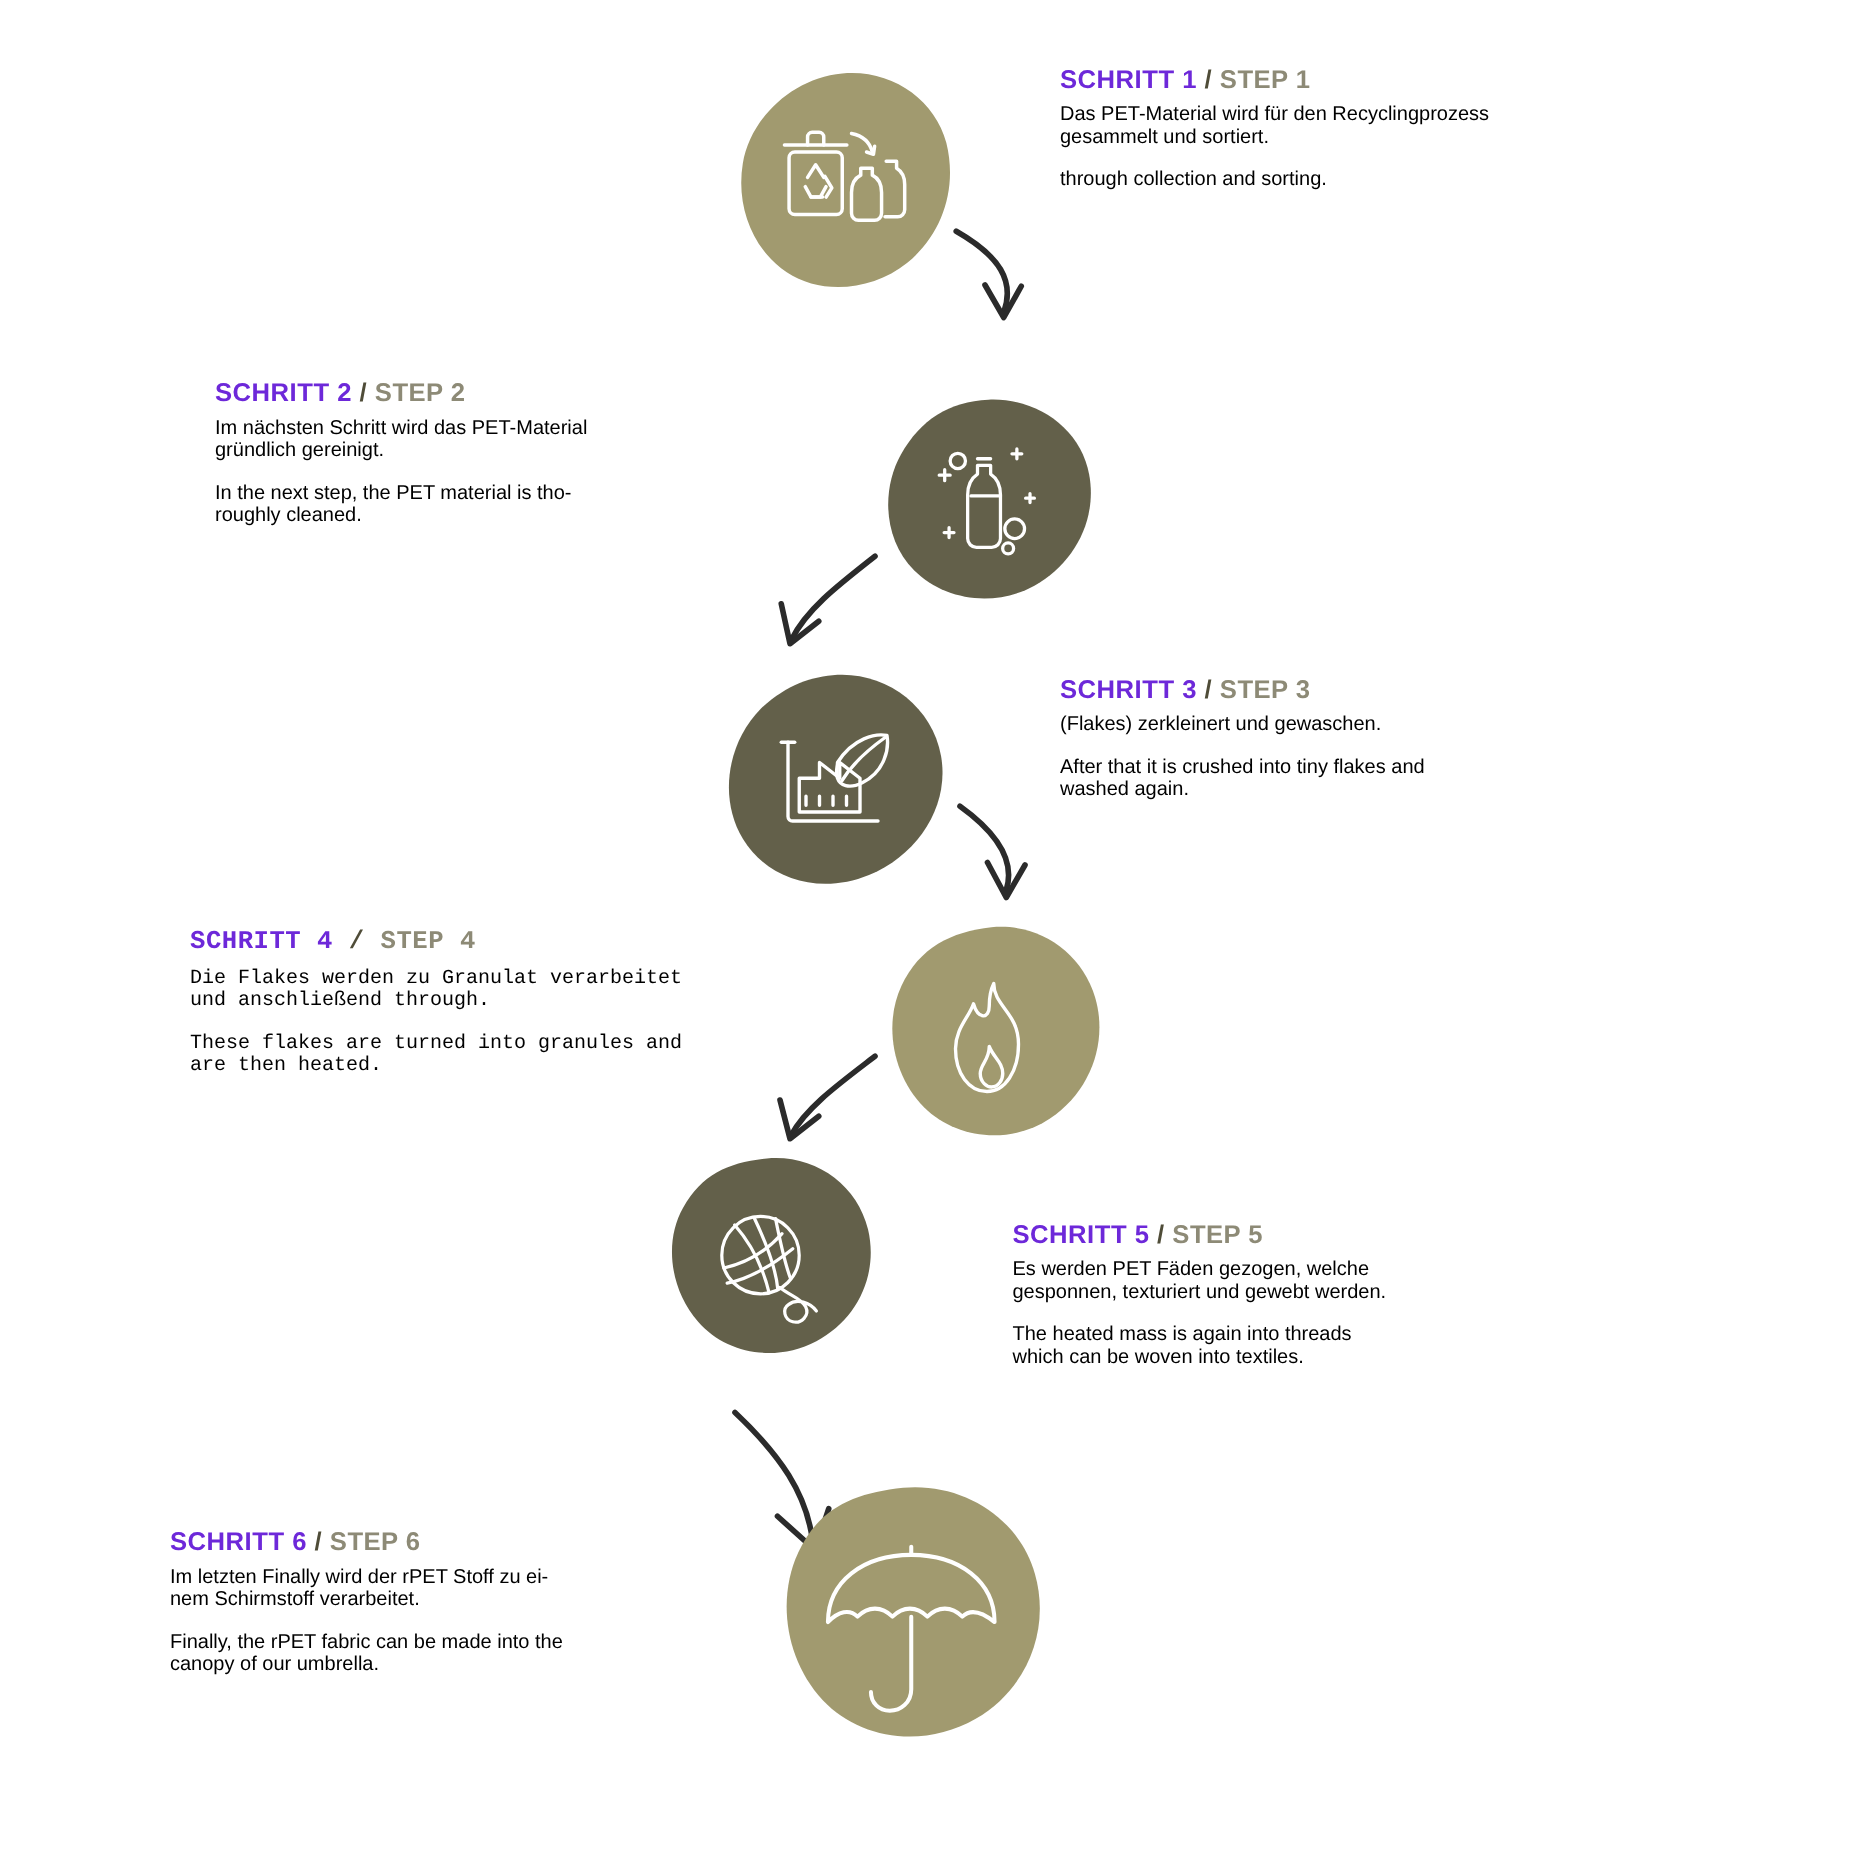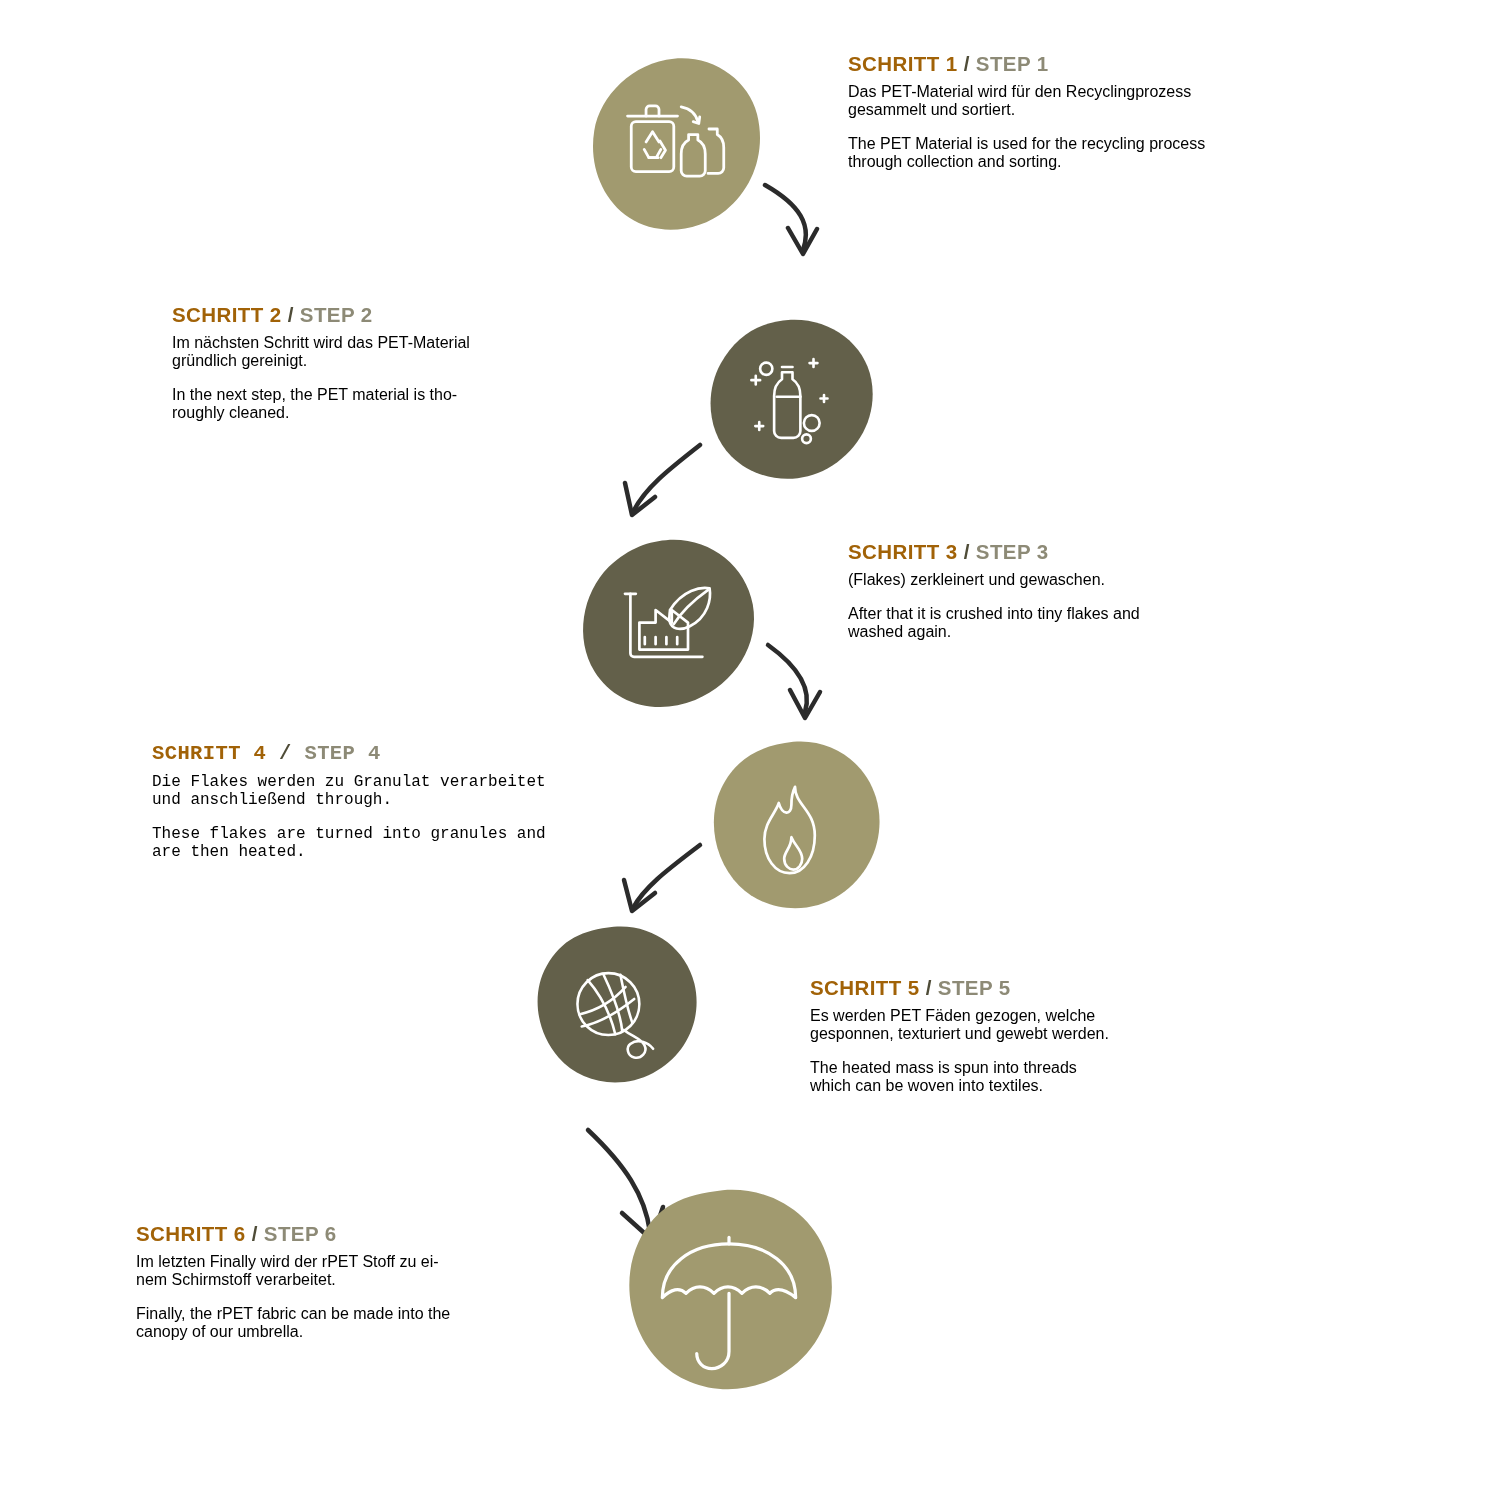--- a/index.html
+++ b/index.html
@@ -46,21 +46,21 @@
     width: 540px;
   }
   .step-title {
     font-size: 20.5px;
     letter-spacing: 0.4px;
     margin: 0 0 6px 0;
     line-height: 1.2;
   }
   .step-title .de {
     font-weight: bold;
-    color: #a16207;
+    color: #6d28d9;
   }
   .step-title .sep {
     font-weight: bold;
     color: #4f4c38;
   }
   .step-title .en {
     font-weight: bold;
     color: #8d8a76;
   }
   .desc-de {
@@ -127,21 +127,20 @@
       <p class="step-title">
         <span class="de">SCHRITT 1</span><span class="sep"> / </span><span class="en">STEP 1</span>
       </p>
       <p class="desc-de">
         </p>
         <div>Das PET-Material wird für den  Recyclingprozess</div>
         <div>gesammelt und sortiert.</div>
       <p></p>
       <p class="desc-en">
         </p>
-        <div>The PET Material is used for the recycling process</div>
         <div>through collection and sorting.</div>
       <p></p>
     </div>
   </div>
 
   <div class="step">
     <div class="blob" style="left:700px; top:318px; width:185px; height:175px;">
       <svg viewBox="0 0 200 200">
         <path d="M98 2 C142 0 182 28 190 70 C198 112 176 152 140 172 C104 192 58 186 30 158 C2 130 0 84 18 52 C36 20 62 4 98 2 Z" fill="#63604a"></path>
         <g transform="translate(52,42)" fill="none" stroke="#ffffff" stroke-width="3" stroke-linecap="round" stroke-linejoin="round">
@@ -251,21 +250,21 @@
       <p class="step-title">
         <span class="de">SCHRITT 5</span><span class="sep"> / </span><span class="en">STEP 5</span>
       </p>
       <p class="desc-de">
         </p>
         <div>Es werden PET Fäden gezogen, welche</div>
         <div>gesponnen, texturiert und gewebt werden.</div>
       <p></p>
       <p class="desc-en">
         </p>
-        <div>The  heated  mass  is  spun  into  threads</div>
+        <div>The  heated  mass  is  again  into  threads</div>
         <div>which can be woven into textiles.</div>
       <p></p>
     </div>
   </div>
 
   <div class="step">
     <div class="blob" style="left:620px; top:1188px; width:218px; height:215px;">
       <svg viewBox="0 0 200 200">
         <path d="M94 2 C138 -2 180 24 192 66 C204 108 186 152 148 174 C110 196 62 190 34 160 C6 130 0 84 16 50 C32 16 58 6 94 2 Z" fill="#a19a6f"></path>
         <g transform="translate(34,46)" fill="none" stroke="#ffffff" stroke-width="3" stroke-linecap="round" stroke-linejoin="round">

